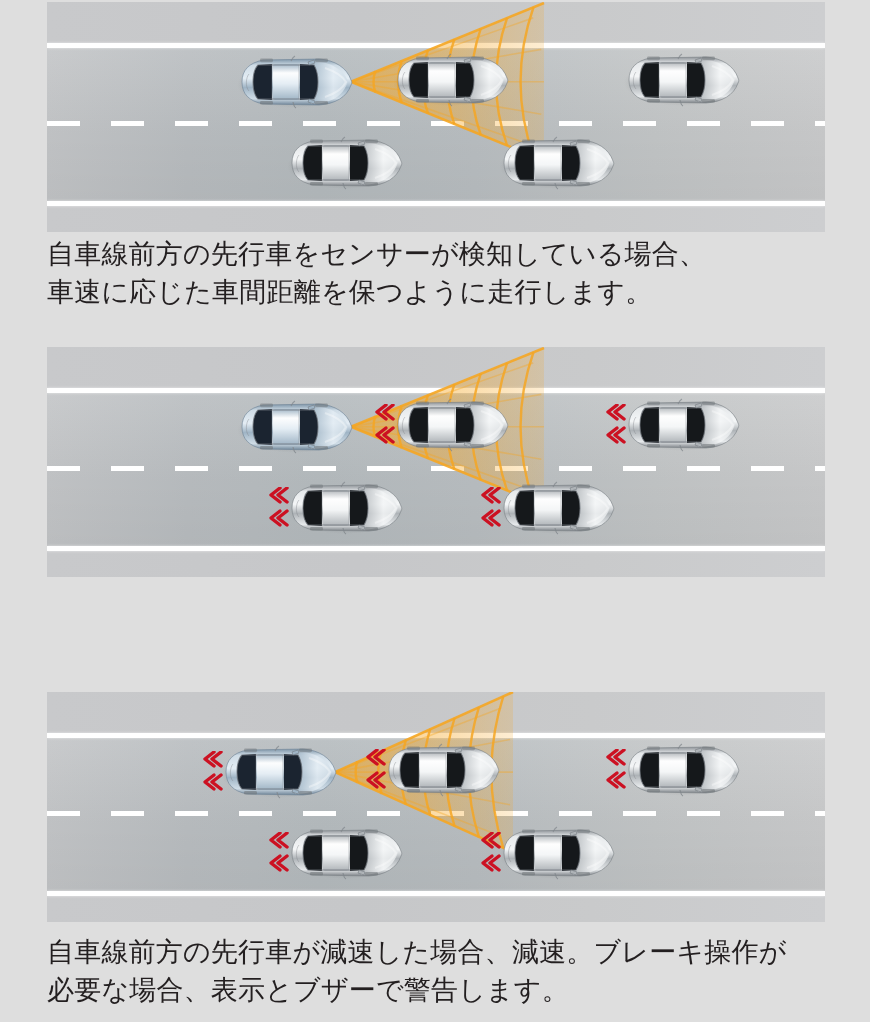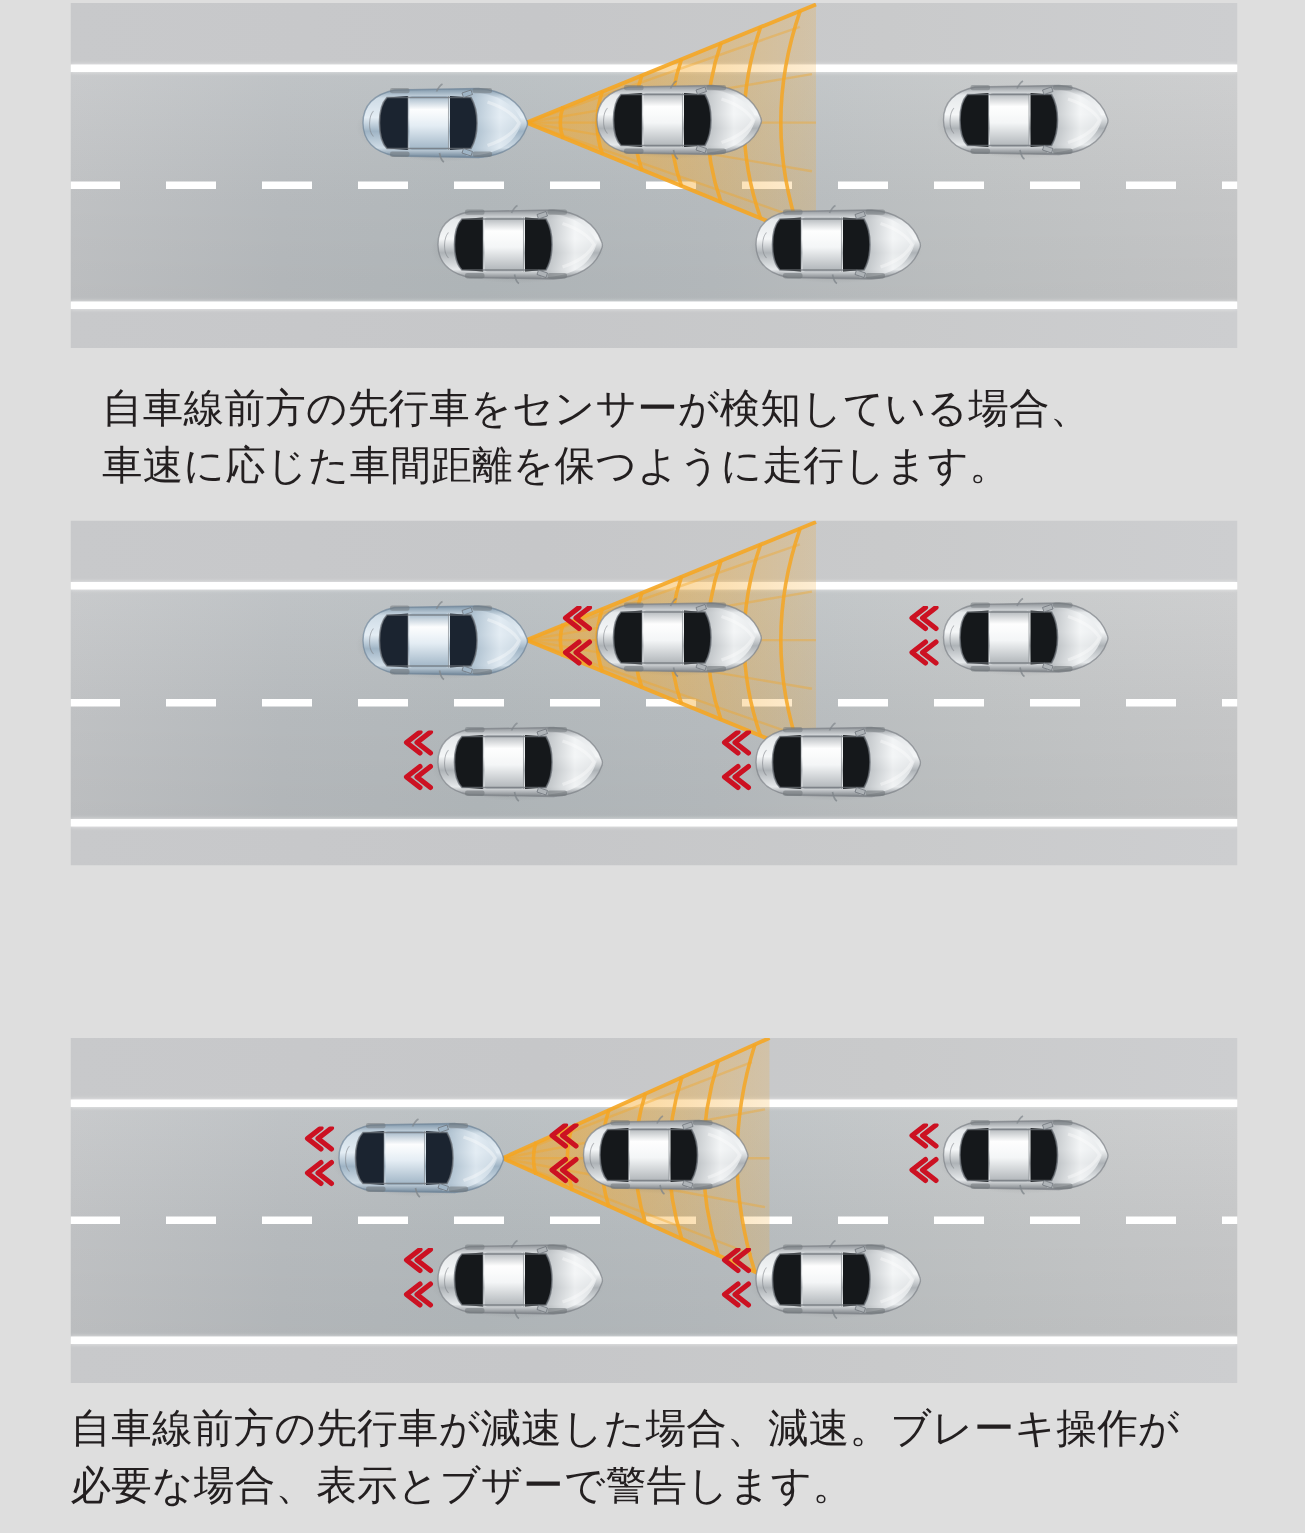--- a/index.html
+++ b/index.html
@@ -117,21 +117,21 @@
     position: absolute;
     left: 47px;
     width: 790px;
     color: #231f20;
     font-size: 27px;
     line-height: 1.42;
     letter-spacing: 0.2px;
     white-space: pre-line;
     font-weight: 500;
   }
-  .cap-1 { top: 253px; margin-left: 21px; }
+  .cap-1 { top: 235px; }
   .cap-2 { top: 588px; }
 </style>
 </head>
 <body>
 
 <div class="page">
 
   <div class="panel panel-1">
     <div class="scene">
       <div class="shoulder shoulder-top"></div>

